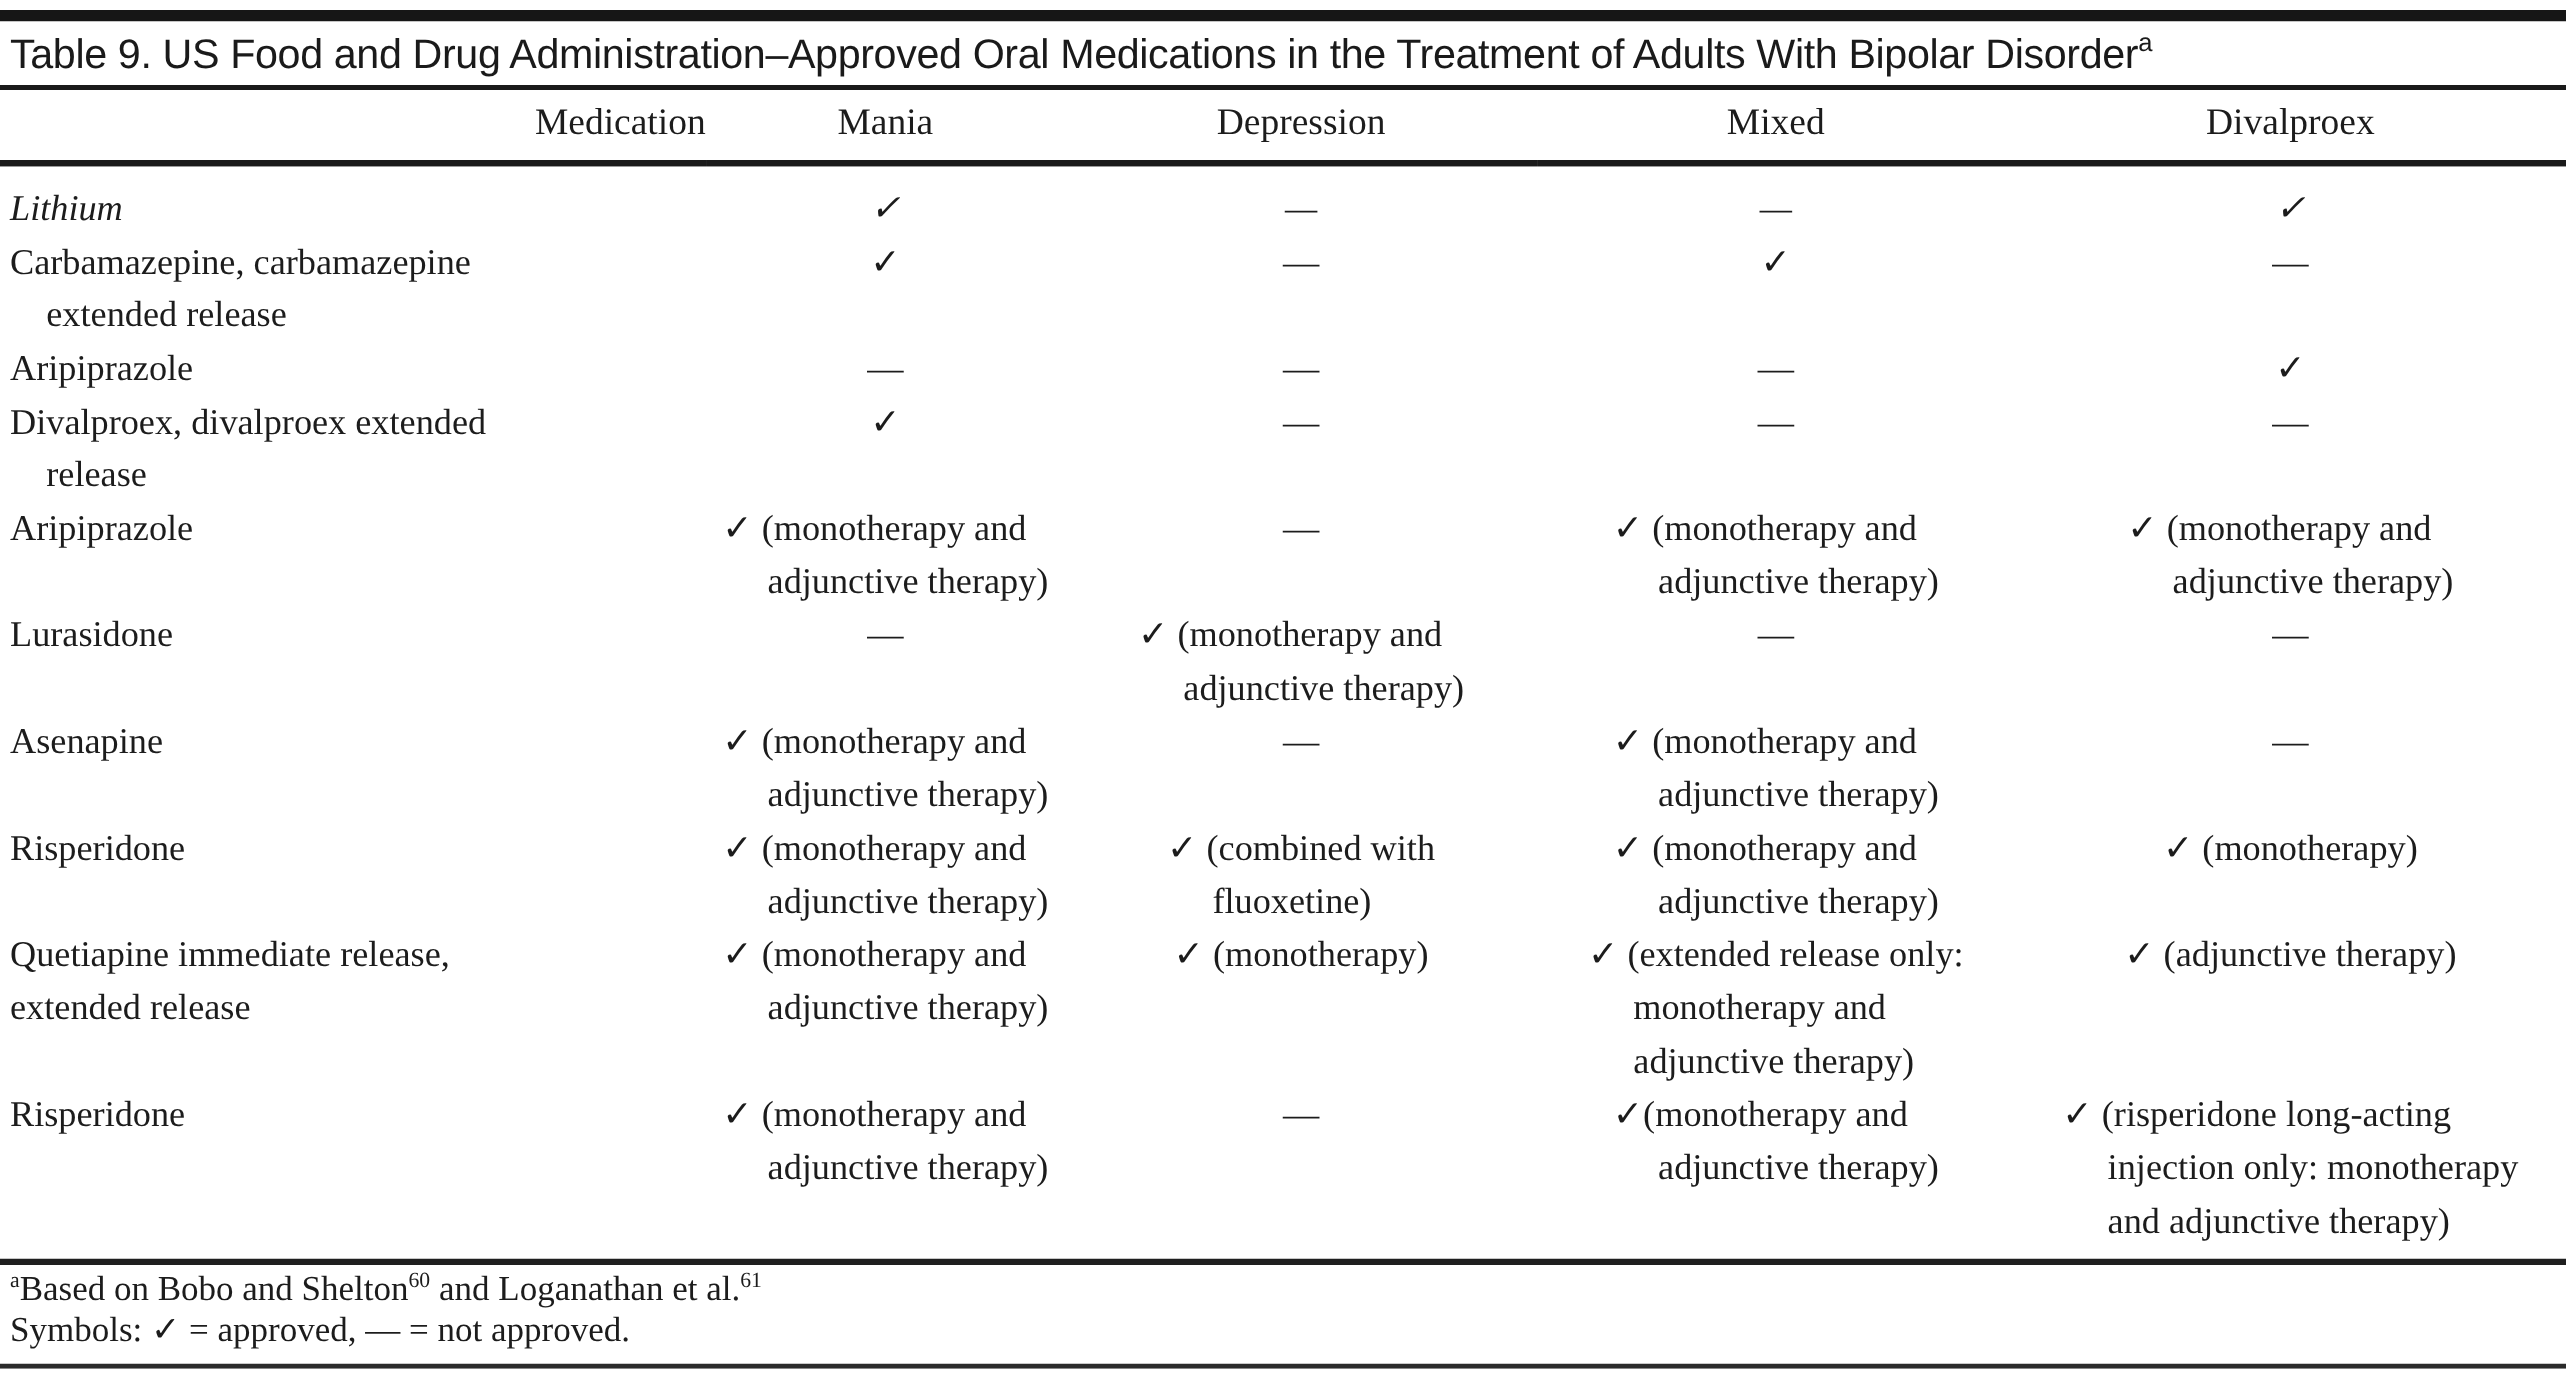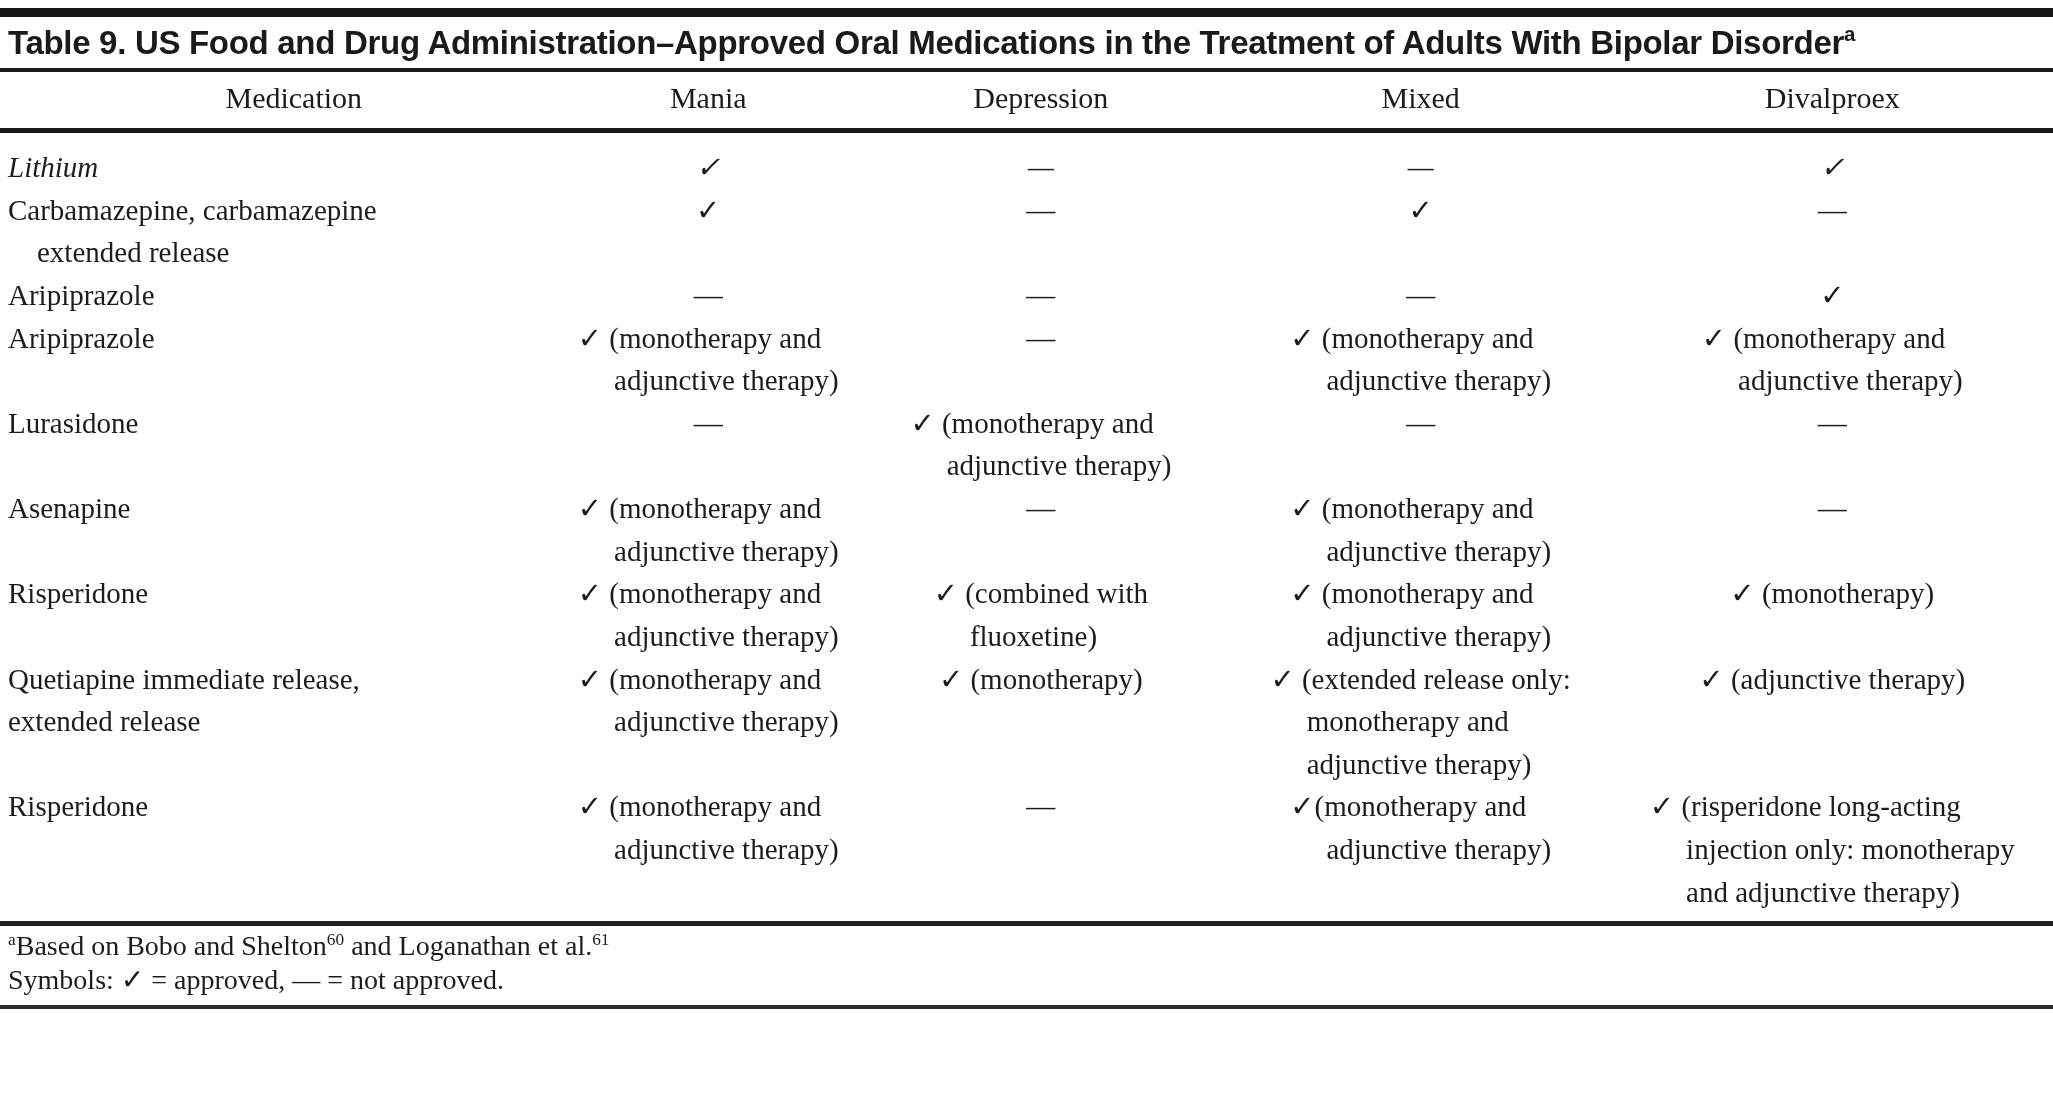--- a/index.html
+++ b/index.html
@@ -17,21 +17,21 @@
   }
   .topbar {
     height: 9px;
     background: #161616;
   }
   .title-row {
     box-sizing: border-box;
     padding: 7px 8px 6px 8px;
     border-bottom: 4px solid #1a1a1a;
     font-family: "Liberation Sans", sans-serif;
-    font-weight: bold;
+    font-weight: normal;
     font-size: 33px;
     letter-spacing: -0.3px;
     color: #1a1a1a;
     white-space: nowrap;
   }
   .title-row sup {
     font-size: 0.62em;
     position: relative;
     top: -0.05em;
     vertical-align: super;
@@ -50,21 +50,21 @@
 
   thead th {
     font-weight: normal;
     font-size: 30px;
     color: #1c1c1c;
     vertical-align: middle;
     padding: 9px 0 13px 0;
     border-bottom: 5px solid #1a1a1a;
   }
   thead th.h-med {
-    text-align: center;
+    text-align: right;
     padding-left: 23px;
   }
 
   tbody td {
     vertical-align: top;
     font-size: 29px;
     line-height: 1.47;
     padding: 0;
   }
   tbody tr:first-child td { padding-top: 13px; font-style: italic; }
@@ -139,20 +139,28 @@
         <td class="val"><span class="blk">—</span></td>
       </tr>
       <tr>
         <td class="med">Aripiprazole</td>
         <td class="val"><span class="blk">—</span></td>
         <td class="val"><span class="blk">—</span></td>
         <td class="val"><span class="blk">—</span></td>
         <td class="val"><span class="blk">✓</span></td>
       </tr>
       <tr>
+        <td class="med">Divalproex, divalproex extended
+    release</td>
+        <td class="val"><span class="blk">✓</span></td>
+        <td class="val"><span class="blk">—</span></td>
+        <td class="val"><span class="blk">—</span></td>
+        <td class="val"><span class="blk">—</span></td>
+      </tr>
+      <tr>
         <td class="med">Aripiprazole</td>
         <td class="val"><span class="blk">✓ (monotherapy and
      adjunctive therapy)</span></td>
         <td class="val"><span class="blk">—</span></td>
         <td class="val"><span class="blk">✓ (monotherapy and
      adjunctive therapy)</span></td>
         <td class="val"><span class="blk">✓ (monotherapy and
      adjunctive therapy)</span></td>
       </tr>
       <tr>

